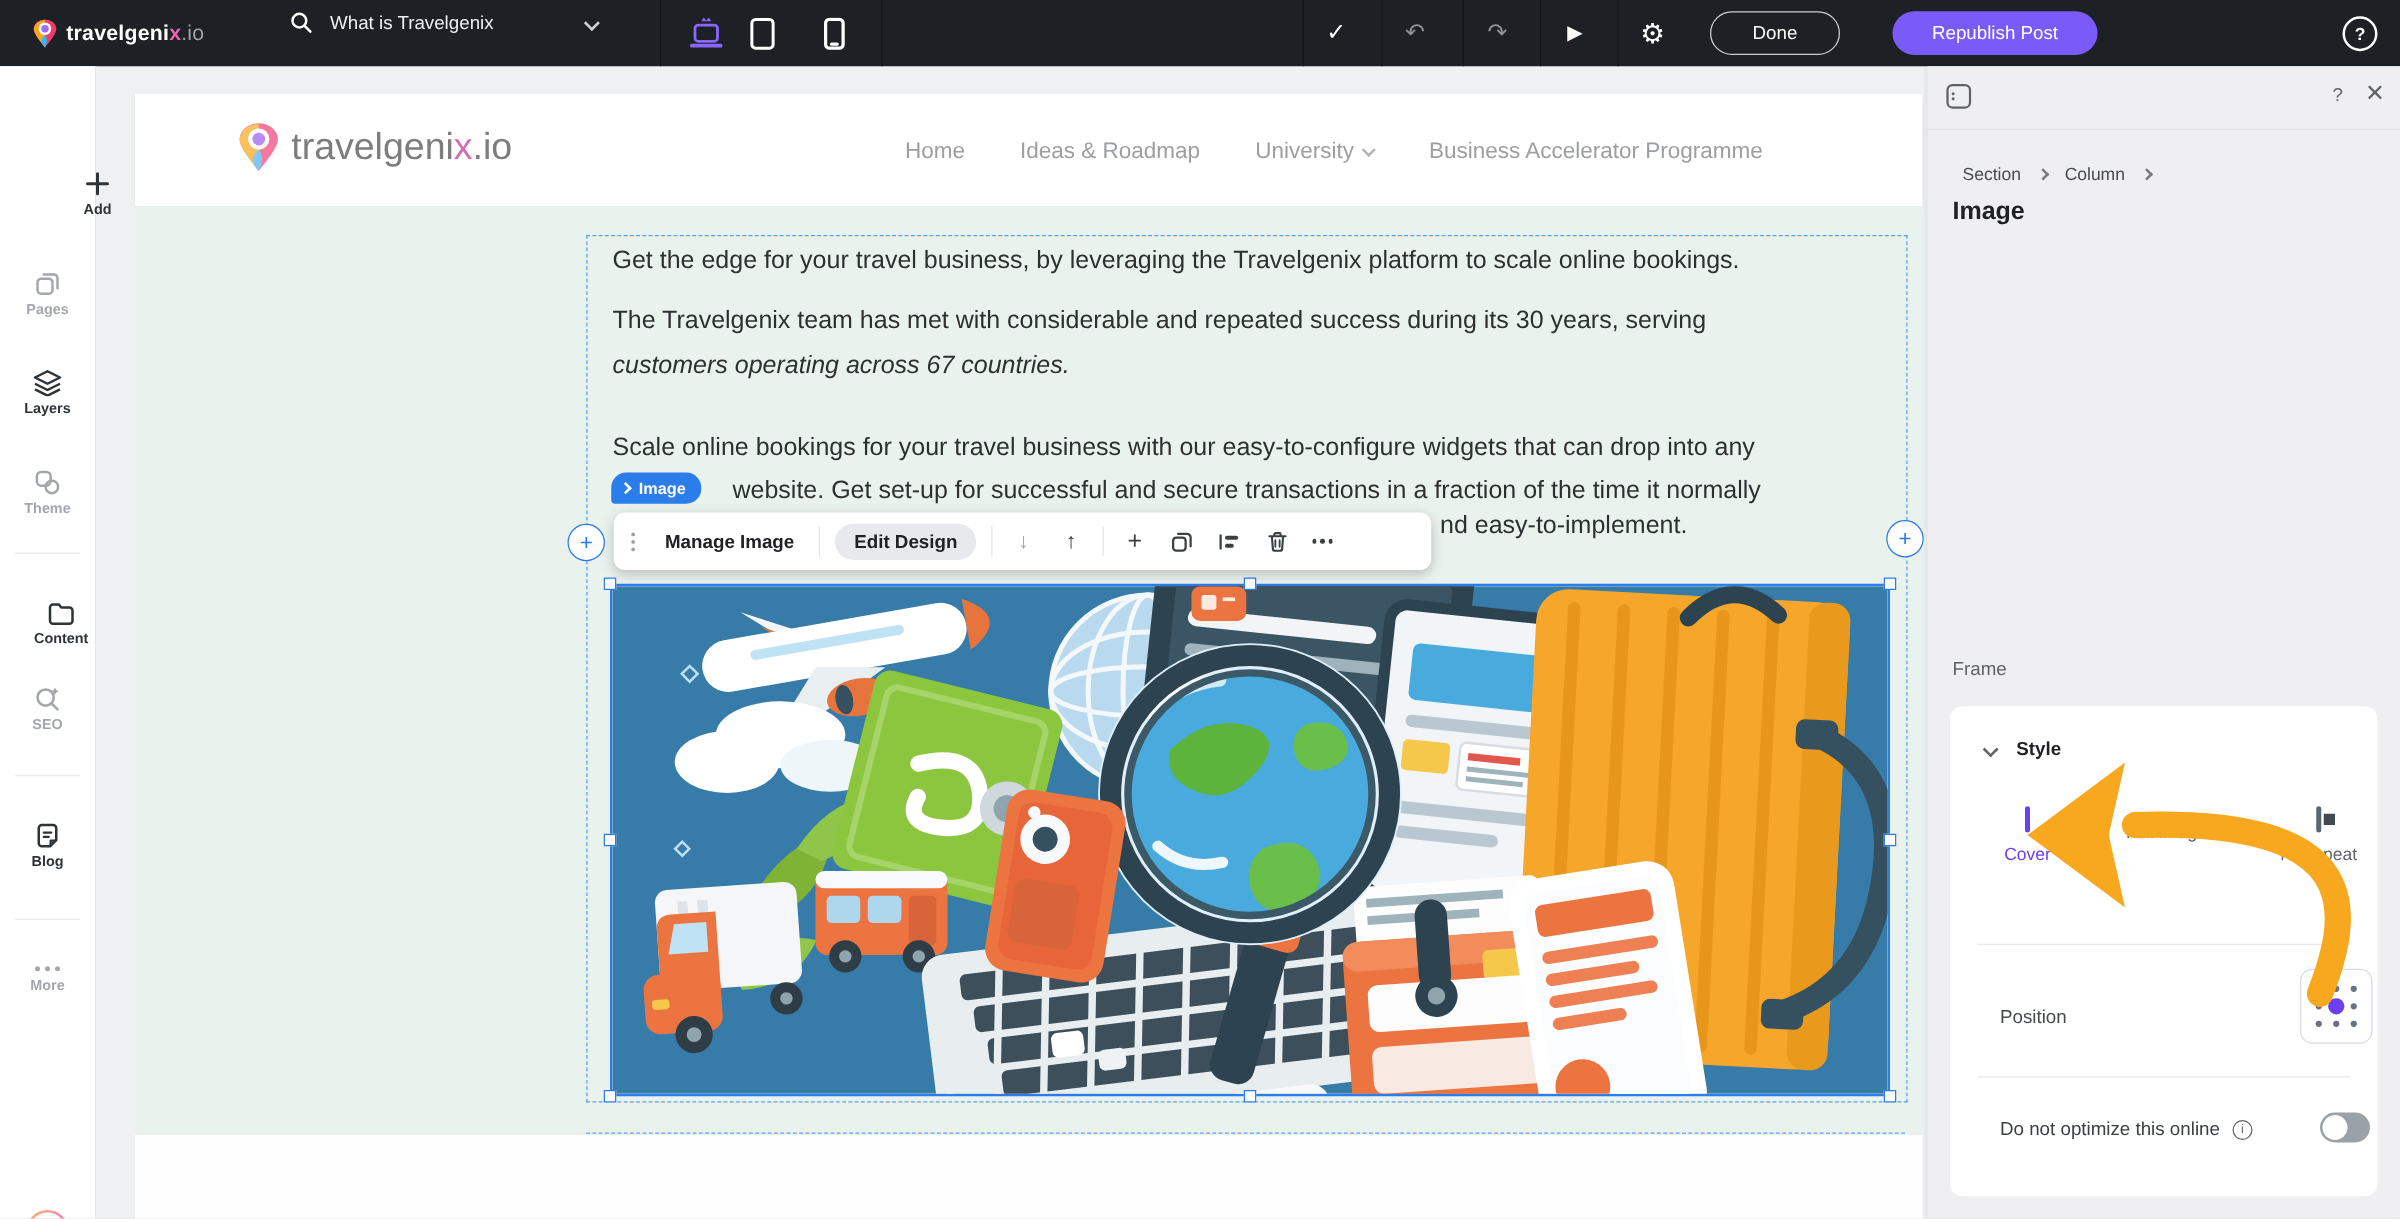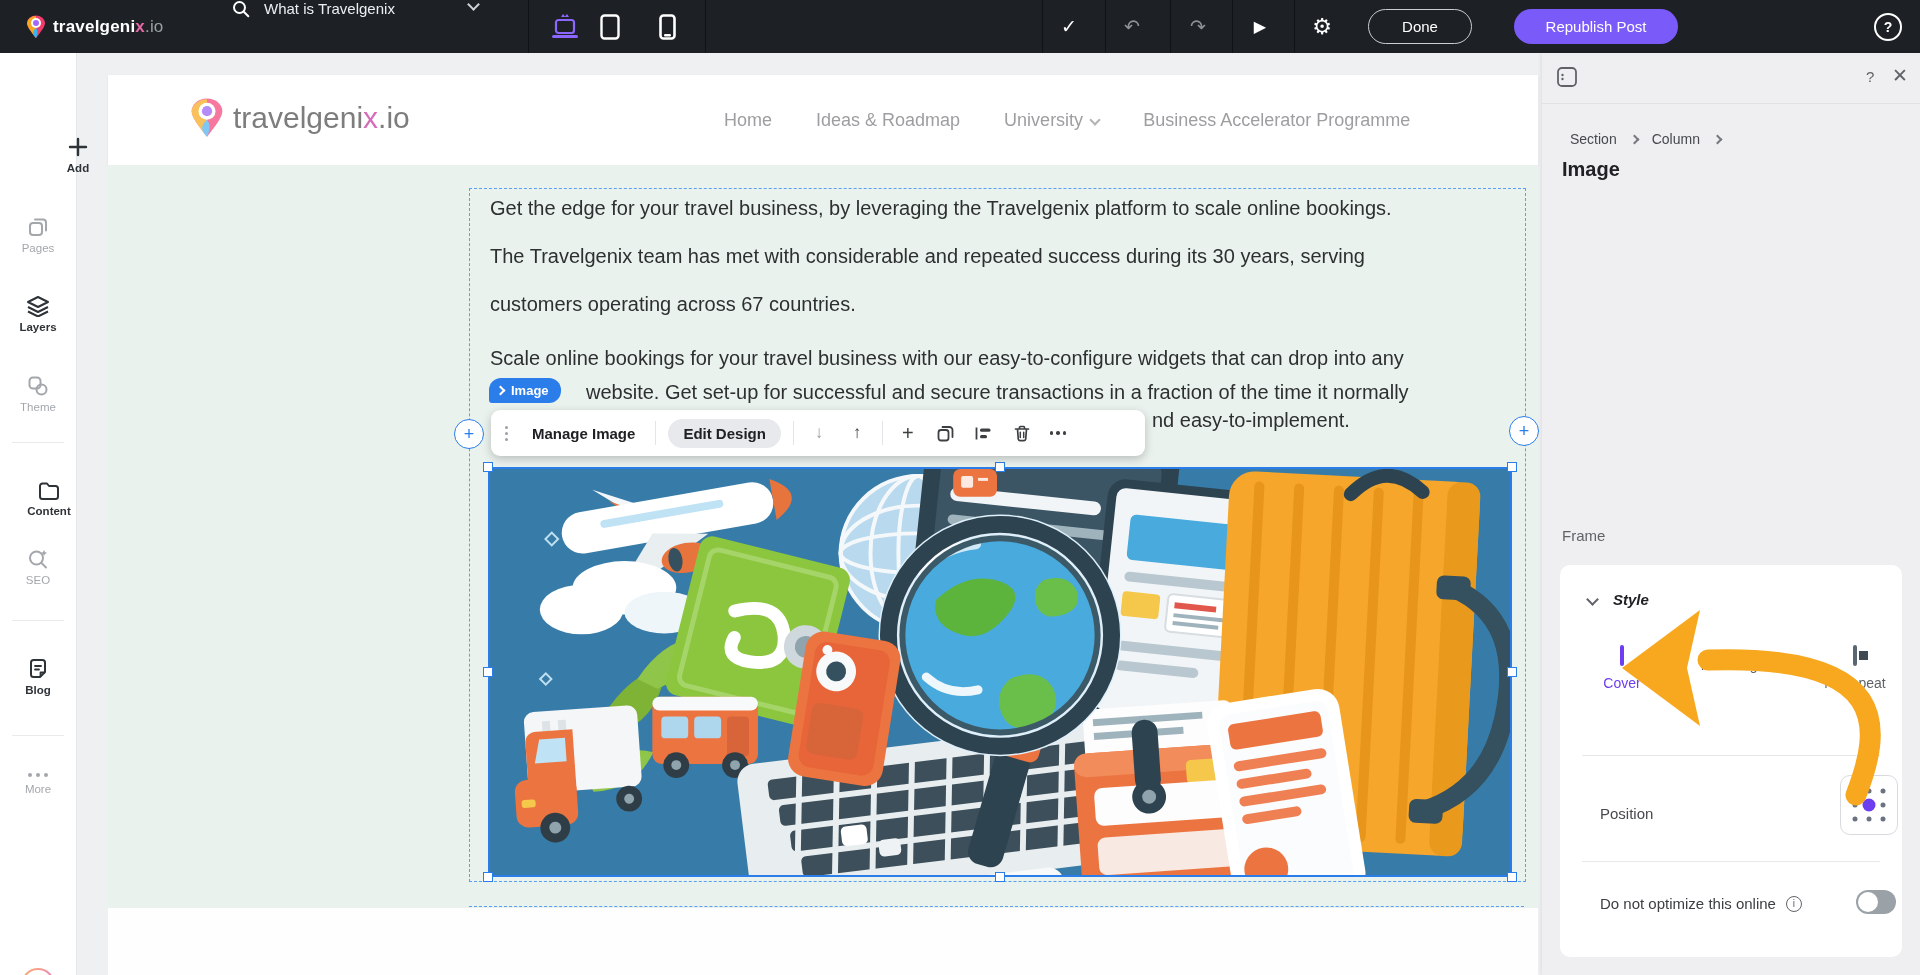--- a/index.html
+++ b/index.html
@@ -4,38 +4,38 @@
 <style>
   html,body{margin:0;padding:0;background:#dfe1e4;font-family:"Liberation Sans",sans-serif;}
   #app{position:relative;width:1920px;height:975px;background:#eef0f2;overflow:hidden;}
   
   #topbar{position:absolute;left:0;top:0;width:1920px;height:53px;background:#1d2125;color:#fff;}
   #topbar .vsep{position:absolute;top:0;width:1px;height:53px;background:#101316;}
   .tb-logo{position:absolute;left:26px;top:0;height:53px;display:flex;align-items:center;gap:7px;}
   .tb-logo .txt{font-size:17px;font-weight:600;color:#fff;letter-spacing:.2px;}
   .tb-logo .txt .x{color:#e668a7;}
   .tb-logo .txt .tld{color:#9aa0a6;font-weight:400;}
-  .tb-search{position:absolute;left:232px;top:0;height:36px;display:flex;align-items:flex-start;gap:14px;color:#eceff1;}
+  .tb-search{position:absolute;left:232px;top:0;height:36px;display:flex;align-items:center;gap:14px;color:#eceff1;}
   .tb-search .label{font-size:15px;}
   .chev{display:inline-block;width:7px;height:7px;border-right:2px solid #cfd3d7;border-bottom:2px solid #cfd3d7;transform:rotate(45deg);}
   .chev.right{transform:rotate(-45deg);}
   .tb-ic{position:absolute;top:0;height:53px;display:flex;align-items:center;justify-content:center;width:44px;}
   .glyph{font-size:19px;line-height:1;color:#fff;}
   .glyph.dim{color:#8d9298;}
   .pill-btn{position:absolute;top:9px;height:35px;border-radius:18px;display:flex;align-items:center;justify-content:center;font-size:15px;cursor:pointer;box-sizing:border-box;}
   #btn-done{left:1368px;width:104px;border:1px solid #c9ced3;color:#fff;background:transparent;}
   #btn-republish{left:1514px;width:164px;background:#7a5af8;color:#fff;font-weight:500;}
   #mode-block{position:absolute;left:1700px;top:0;width:158px;height:53px;background:#697a80;display:flex;align-items:center;justify-content:center;font-size:15px;letter-spacing:.6px;color:#fff;}
   .qmark{width:24px;height:24px;border:2px solid #fff;border-radius:50%;display:flex;align-items:center;justify-content:center;font-size:14px;font-weight:700;color:#fff;}
   
   #sidebar{position:absolute;left:0;top:53px;width:76px;height:922px;background:#fff;border-right:1px solid #e4e6e8;}
   .sb-item{position:absolute;left:0;width:76px;text-align:center;cursor:pointer;}
   .sb-item .lbl{display:block;font-size:11.5px;margin-top:4px;}
   .sb-item.dark .lbl{color:#2e3338;font-weight:600;}
-  .sb-item.lite .lbl{color:#a3a7ac;font-weight:400;}
+  .sb-item.lite .lbl{color:#a3a7ac;font-weight:700;}
   .sb-item svg{display:block;margin:0 auto;}
   .sb-div{position:absolute;left:12px;width:52px;height:1px;background:#e8eaec;}
   #ai-btn{position:absolute;left:21px;top:915px;width:34px;height:34px;border-radius:50%;background:linear-gradient(135deg,#f9b46a,#f08bb0,#a98df7);display:flex;align-items:center;justify-content:center;cursor:pointer;}
   #ai-btn .inner{width:30px;height:30px;border-radius:50%;background:#fff;display:flex;align-items:center;justify-content:center;color:#a97df5;font-size:15px;}
   
   #page-header{position:absolute;left:108px;top:75px;width:1430px;height:90px;background:#fff;box-shadow:0 1px 3px rgba(0,0,0,.06);}
   .site-logo{position:absolute;left:82px;top:22px;display:flex;align-items:center;gap:9px;}
   .site-logo .txt{font-size:30px;font-weight:500;color:#7d7d7d;}
   .site-logo .txt .x{color:#d46db8;}
   .site-nav{position:absolute;left:616px;top:0;height:90px;display:flex;align-items:center;gap:44px;color:#9c9ea0;font-size:18px;white-space:nowrap;}
@@ -258,21 +258,21 @@
           </span>
         <span class="item">Business Accelerator Programme</span>
       </nav>
     </div>
 
     <div id="page-body"></div>
     <div id="page-bottom"></div>
 
     <span class="para" style="left:490px;top:197px;">Get the edge for your travel business, by leveraging the Travelgenix platform to scale online bookings.</span>
     <span class="para" style="left:490px;top:245px;">The Travelgenix team has met with considerable and repeated success during its 30 years, serving</span>
-    <span class="para" style="left:490px;top:293px;">customers operating across 67 countries.</span>
+    <span class="para" style="left:490px;top:281px;font-style:italic;">customers operating across 67 countries.</span>
     <span class="para" style="left:490px;top:347px;">Scale online bookings for your travel business with our easy-to-configure widgets that can drop into any</span>
     <span class="para" style="left:586px;top:381px;">website. Get set-up for successful and secure transactions in a fraction of the time it normally</span>
     <span class="para" style="left:1152px;top:409px;">nd easy-to-implement.</span>
 
     <div class="dashed-col"></div>
     <div class="dashed-bottom"></div>
     <div class="plus-handle" style="left:454px;top:419px;">+</div>
     <div class="plus-handle" style="left:1509px;top:416px;">+</div>
 
     <div id="img-frame">
@@ -536,21 +536,21 @@
       <span class="chev right"></span>
       <span>Column</span>
       <span class="chev right"></span>
     </div>
     <div class="pn-title">Image</div>
 
 
     <div class="frame-lbl">Frame</div>
 
     <div class="card" style="top:512px;height:392px;">
-      <div class="sec-head" style="top:26px;font-style:italic;">
+      <div class="sec-head" style="top:26px;">
         <span class="chev"></span>
         <span>Style</span>
       </div>
       <div class="style-opt selected" style="left:22px;top:82px;width:80px;">
         <span class="cover-ic"><i></i></span>
         <span class="lbl">Cover</span>
       </div>
       <div class="style-opt" style="left:128px;top:82px;width:90px;">
         <span class="full-ic"></span>
         <span class="lbl">Full image</span>

